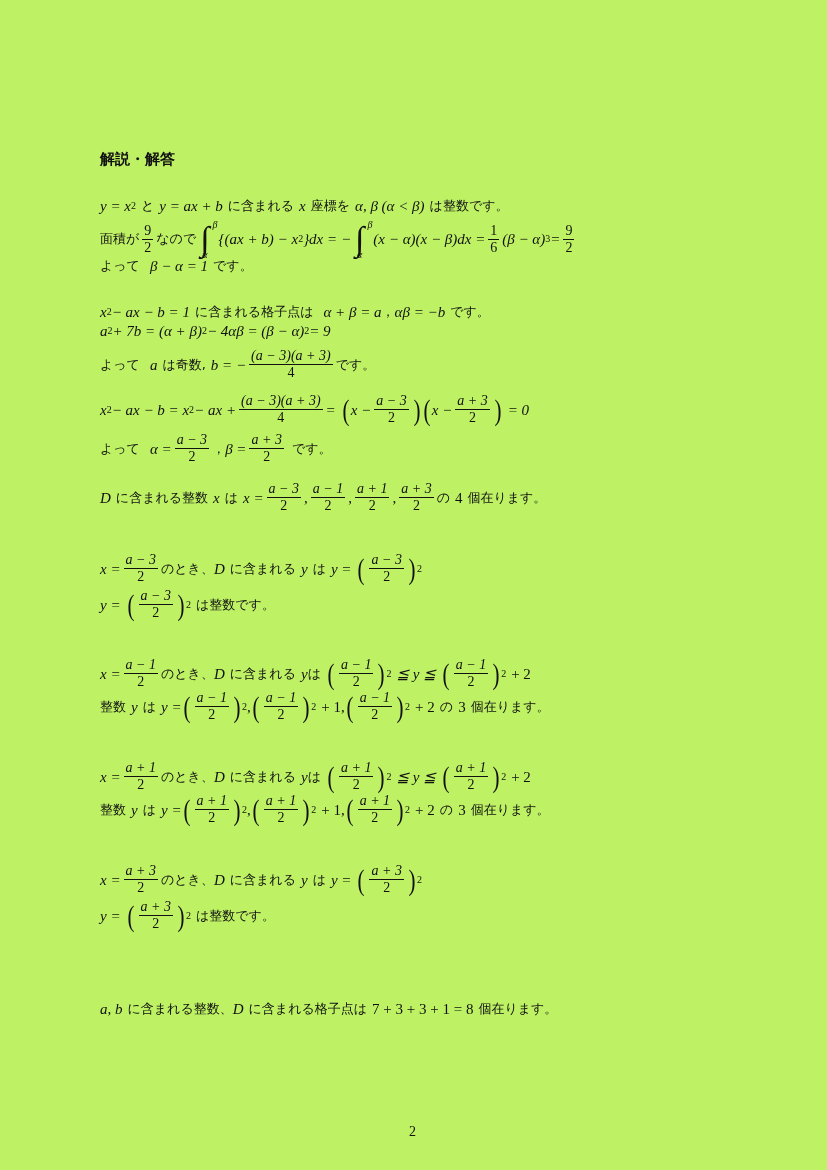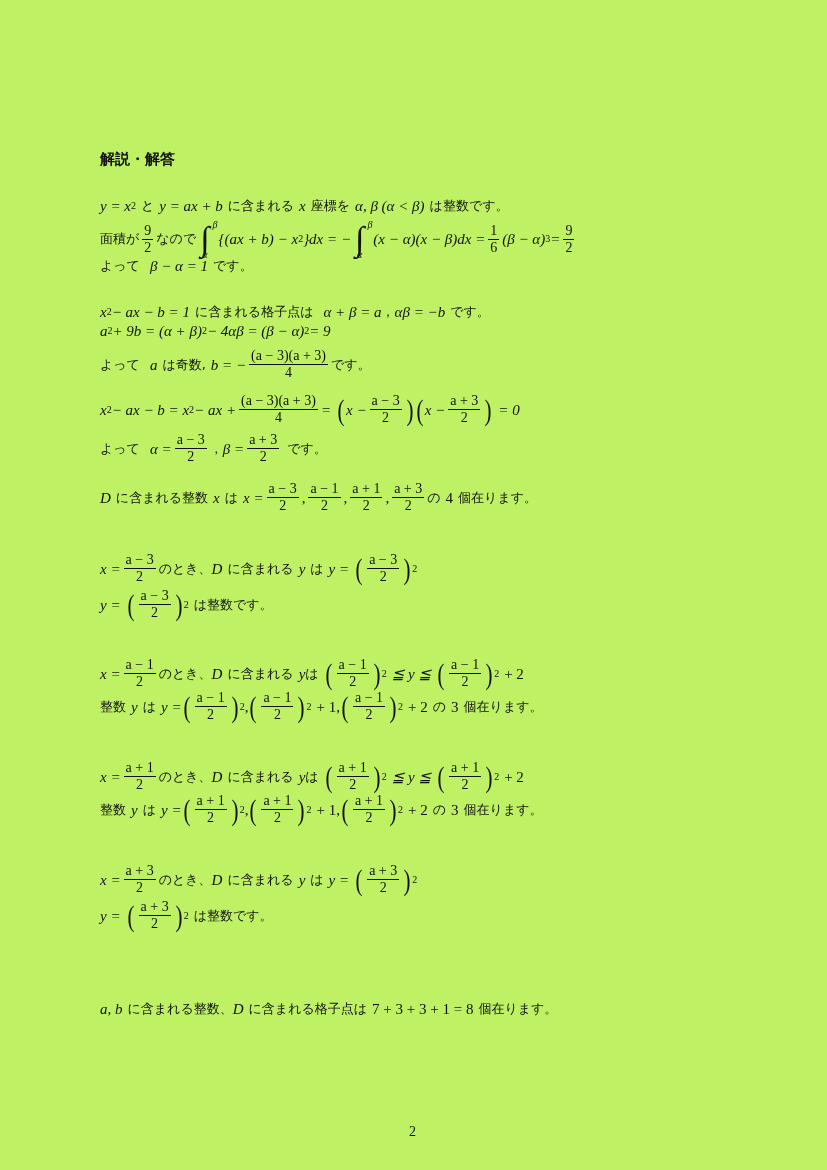--- a/index.html
+++ b/index.html
@@ -8,21 +8,21 @@
   .page { position: absolute; left: 0; top: 0; width: 827px; height: 1170px; background: #bef264; }
   .line { position: absolute; left: 100px; font-size: 14px; line-height: 18px; white-space: nowrap;
           display: flex; align-items: center; }
   .heading { position: absolute; left: 100px; top: 150px; font-size: 15px; font-weight: bold;
              font-family: "DejaVu Sans", "Liberation Sans", sans-serif; }
   .jp { font-family: "DejaVu Sans", "Liberation Sans", sans-serif; font-size: 13px; }
   .m { font-family: "Liberation Serif", "DejaVu Serif", serif; font-style: italic; font-size: 15px; }
   .n { font-family: "Liberation Serif", "DejaVu Serif", serif; font-style: normal; font-size: 15px; }
   .frac { display: inline-flex; flex-direction: column; align-items: center; vertical-align: middle;
           margin: 0 3px; font-family: "Liberation Serif", "DejaVu Serif", serif; font-size: 14px; line-height: 16px; }
-  .frac .num { padding: 0 2px; border-bottom: 1px solid #111; }
+  .frac .num { padding: 0 2px; border-bottom: 1px solid #111; font-style: italic; }
   .frac .den { padding: 0 2px; }
   .paren { font-family: "Liberation Serif", serif; font-size: 30px; line-height: 30px; transform: scaleX(0.7); display: inline-block; }
   .sup { font-size: 10px; vertical-align: 14px; font-family: "Liberation Serif", serif; }
   .integral { display: inline-flex; align-items: center; position: relative; margin: 0 4px; }
   .integral .sign { font-size: 34px; font-family: "Liberation Serif", serif; font-style: italic; line-height: 34px; }
   .integral .up { position: absolute; right: -8px; top: -6px; font-size: 10px; font-style: italic; font-family: "Liberation Serif", serif; }
   .integral .lo { position: absolute; left: 2px; bottom: -8px; font-size: 10px; font-style: italic; font-family: "Liberation Serif", serif; }
   .pageno { position: absolute; left: 409px; top: 1124px; font-size: 14px; font-family: "Liberation Serif", serif; }
   .sp { display: inline-block; width: 5px; }
 </style>
@@ -107,21 +107,21 @@
       <span class="sp"></span>
     <span class="m">α + β = a</span>
     <span class="jp">，</span>
     <span class="m">αβ = −b</span>
       <span class="sp"></span>
     <span class="jp">です。</span>
   </div>
   <div class="line" style="top:322px">
     <span class="m">a</span>
       <span class="sup">2</span>
-      <span class="m"> + 9b = (α + β)</span>
+      <span class="m"> + 7b = (α + β)</span>
       <span class="sup">2</span>
       <span class="m"> − 4αβ = (β − α)</span>
       <span class="sup">2</span>
       <span class="m"> = 9</span>
   </div>
   <div class="line" style="top:348px">
     <span class="jp">よって</span>
       <span class="sp"></span>
       <span class="sp"></span>
     <span class="m">a</span>

